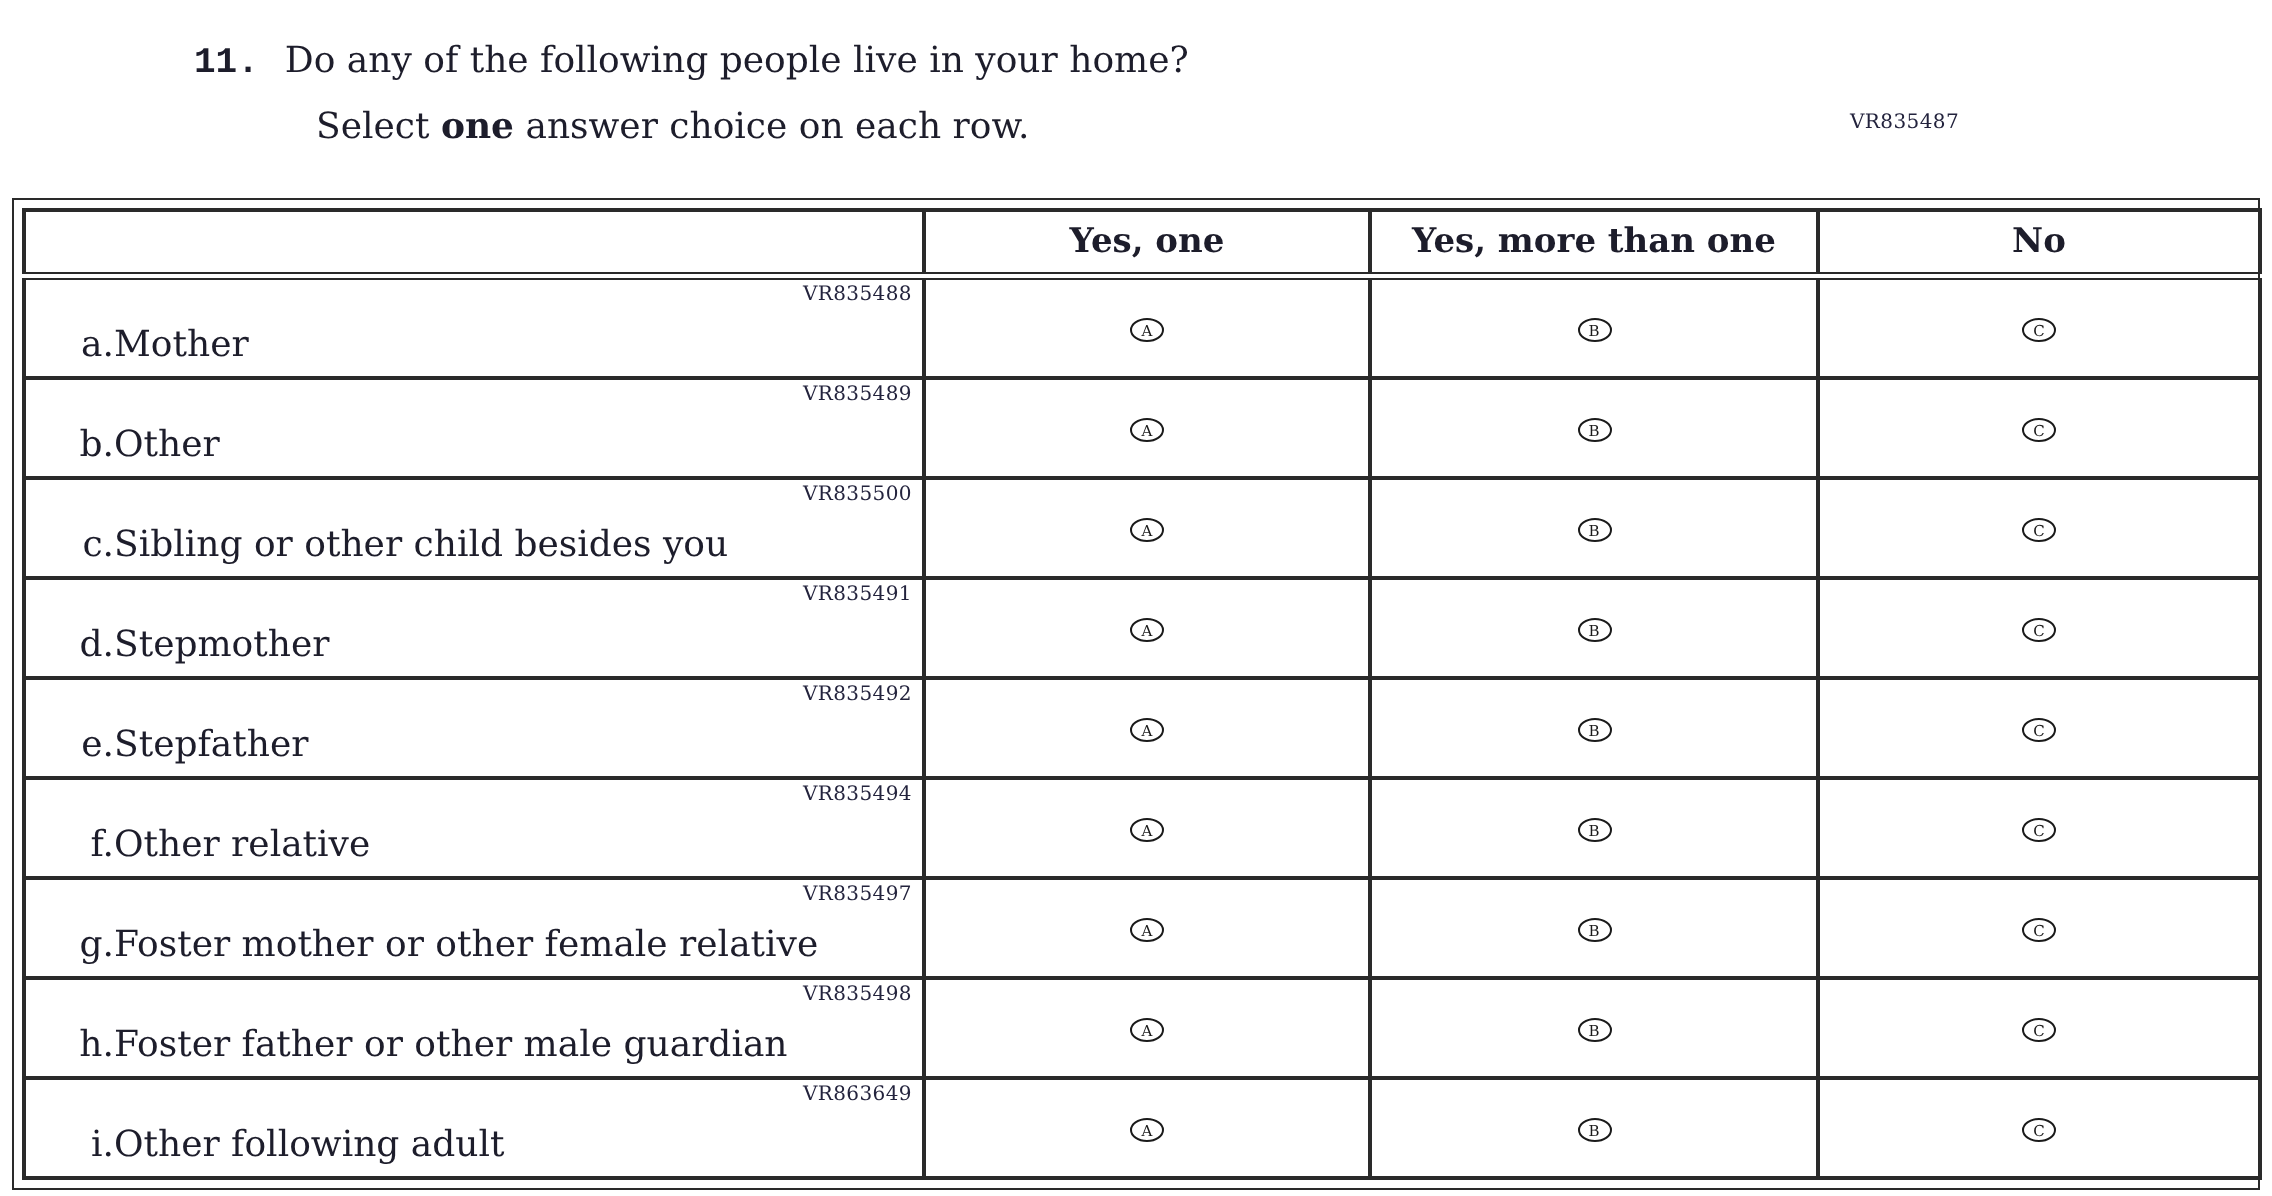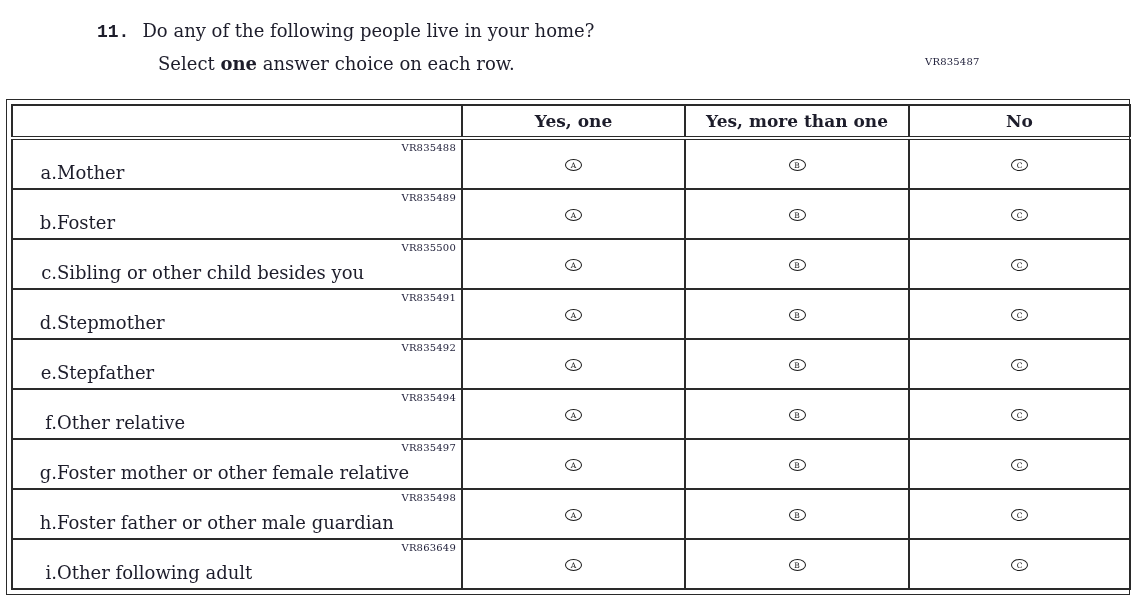--- a/index.html
+++ b/index.html
@@ -169,21 +169,21 @@
       <span class="bubble">
                 <span class="bl">C</span>
               </span>
     </td>
   </tr>
 
   <tr>
     <td class="label-cell">
       <div class="vr-code">VR835489</div>
       <div class="row-label">
-        <span class="row-index">b.</span><span class="row-text">Foster</span>
+        <span class="row-index">b.</span><span class="row-text">Other</span>
       </div>
     </td>
     <td class="ans-cell">
       <span class="bubble">
                 <span class="bl">A</span>
               </span>
     </td>
     <td class="ans-cell">
       <span class="bubble">
                 <span class="bl">B</span>

